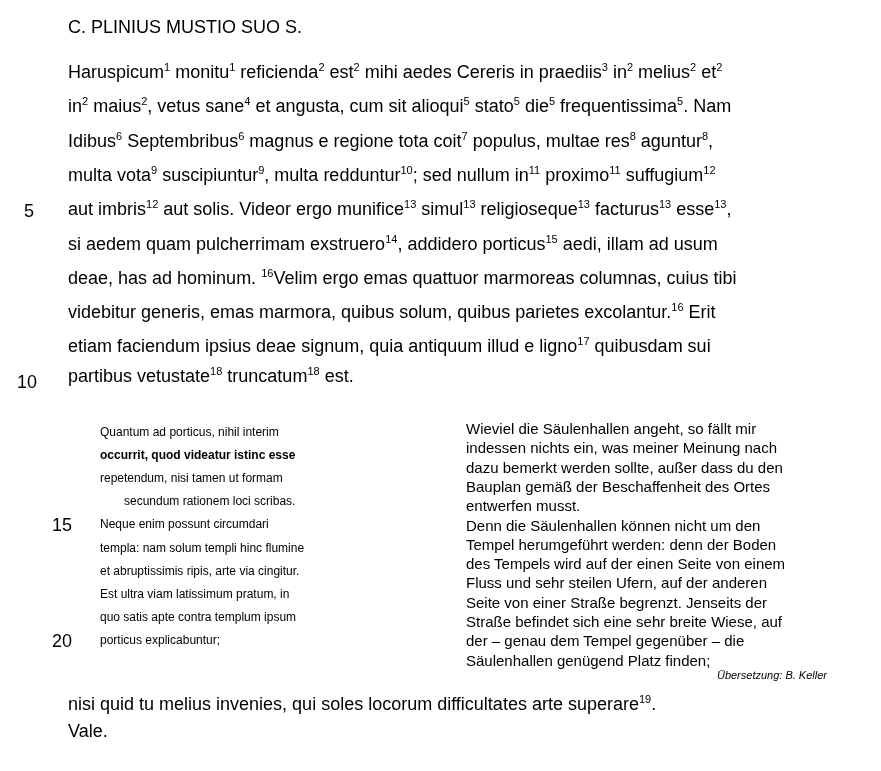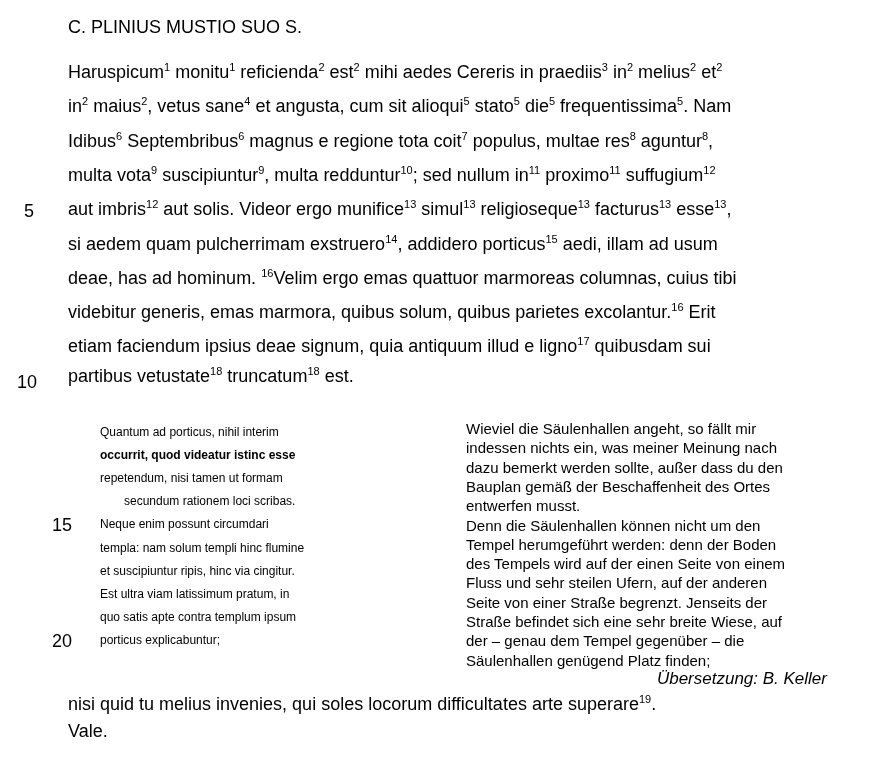--- a/index.html
+++ b/index.html
@@ -7,21 +7,21 @@
     width: 881px; height: 771px; position: relative; overflow: hidden;
     font-family: "Liberation Sans", sans-serif; color: #000;
   }
   .abs { position: absolute; }
   .title { left: 68px; top: 16px; font-size: 18px; line-height: 22px; white-space: nowrap; }
   .main-line { left: 68px; font-size: 18px; line-height: 22px; white-space: nowrap; }
   .lnum { font-size: 18px; line-height: 22px; white-space: nowrap; }
   sup { font-size: 11px; line-height: 0; vertical-align: 7px; }
   .lat-line { left: 100px; font-size: 12px; line-height: 18px; white-space: nowrap; }
   .ger-line { left: 466px; font-size: 15px; line-height: 16px; white-space: nowrap; }
-  .credit { right: 54px; top: 669px; font-size: 17px; font-style: italic; white-space: nowrap; }
+  .credit { right: 54px; top: 669px; font-size: 11px; font-style: italic; white-space: nowrap; }
   .end-line { left: 68px; font-size: 18px; line-height: 22px; white-space: nowrap; }
 </style>
 </head>
 <body>
 
 <div class="abs title">C. PLINIUS MUSTIO SUO S.</div>
 
 <div id="main-text">
     <div class="abs main-line" style="top: 61px;"><span>Haruspicum</span><sup>1</sup><span> monitu</span><sup>1</sup><span> reficienda</span><sup>2</sup><span> est</span><sup>2</sup><span> mihi aedes Cereris in praediis</span><sup>3</sup><span> in</span><sup>2</sup><span> melius</span><sup>2</sup><span> et</span><sup>2</sup></div>
     <div class="abs main-line" style="top: 95.3px;"><span>in</span><sup>2</sup><span> maius</span><sup>2</sup><span>, vetus sane</span><sup>4</sup><span> et angusta, cum sit alioqui</span><sup>5</sup><span> stato</span><sup>5</sup><span> die</span><sup>5</sup><span> frequentissima</span><sup>5</sup><span>. Nam</span></div>
@@ -40,21 +40,21 @@
     <div class="abs lnum" style="top: 514px; left: 52px;">15</div>
     <div class="abs lnum" style="top: 630px; left: 52px;">20</div>
   </div>
 <div id="latin-block">
     <div class="abs lat-line" style="top: 423px;">Quantum ad porticus, nihil interim</div>
     <div class="abs lat-line" style="top: 446.1px; font-weight: bold;">occurrit, quod videatur istinc esse</div>
     <div class="abs lat-line" style="top: 469.2px;">repetendum, nisi tamen ut formam</div>
     <div class="abs lat-line" style="top: 492.3px; margin-left: 24px;">secundum rationem loci scribas.</div>
     <div class="abs lat-line" style="top: 515.4px;">Neque enim possunt circumdari</div>
     <div class="abs lat-line" style="top: 538.5px;">templa: nam solum templi hinc flumine</div>
-    <div class="abs lat-line" style="top: 561.6px;">et suscipiuntur ripis, hinc via cingitur.</div>
+    <div class="abs lat-line" style="top: 561.6px;">et abruptissimis ripis, arte via cingitur.</div>
     <div class="abs lat-line" style="top: 584.7px;">Est ultra viam latissimum pratum, in</div>
     <div class="abs lat-line" style="top: 607.8px; text-align: center;">quo satis apte contra templum ipsum</div>
     <div class="abs lat-line" style="top: 630.9px;">porticus explicabuntur;</div>
   </div>
 <div id="german-block">
     <div class="abs ger-line" style="top: 421px;">Wieviel die Säulenhallen angeht, so fällt mir</div>
     <div class="abs ger-line" style="top: 440.3px;">indessen nichts ein, was meiner Meinung nach</div>
     <div class="abs ger-line" style="top: 459.6px;">dazu bemerkt werden sollte, außer dass du den</div>
     <div class="abs ger-line" style="top: 478.9px;">Bauplan gemäß der Beschaffenheit des Ortes</div>
     <div class="abs ger-line" style="top: 498.2px;">entwerfen musst.</div>

